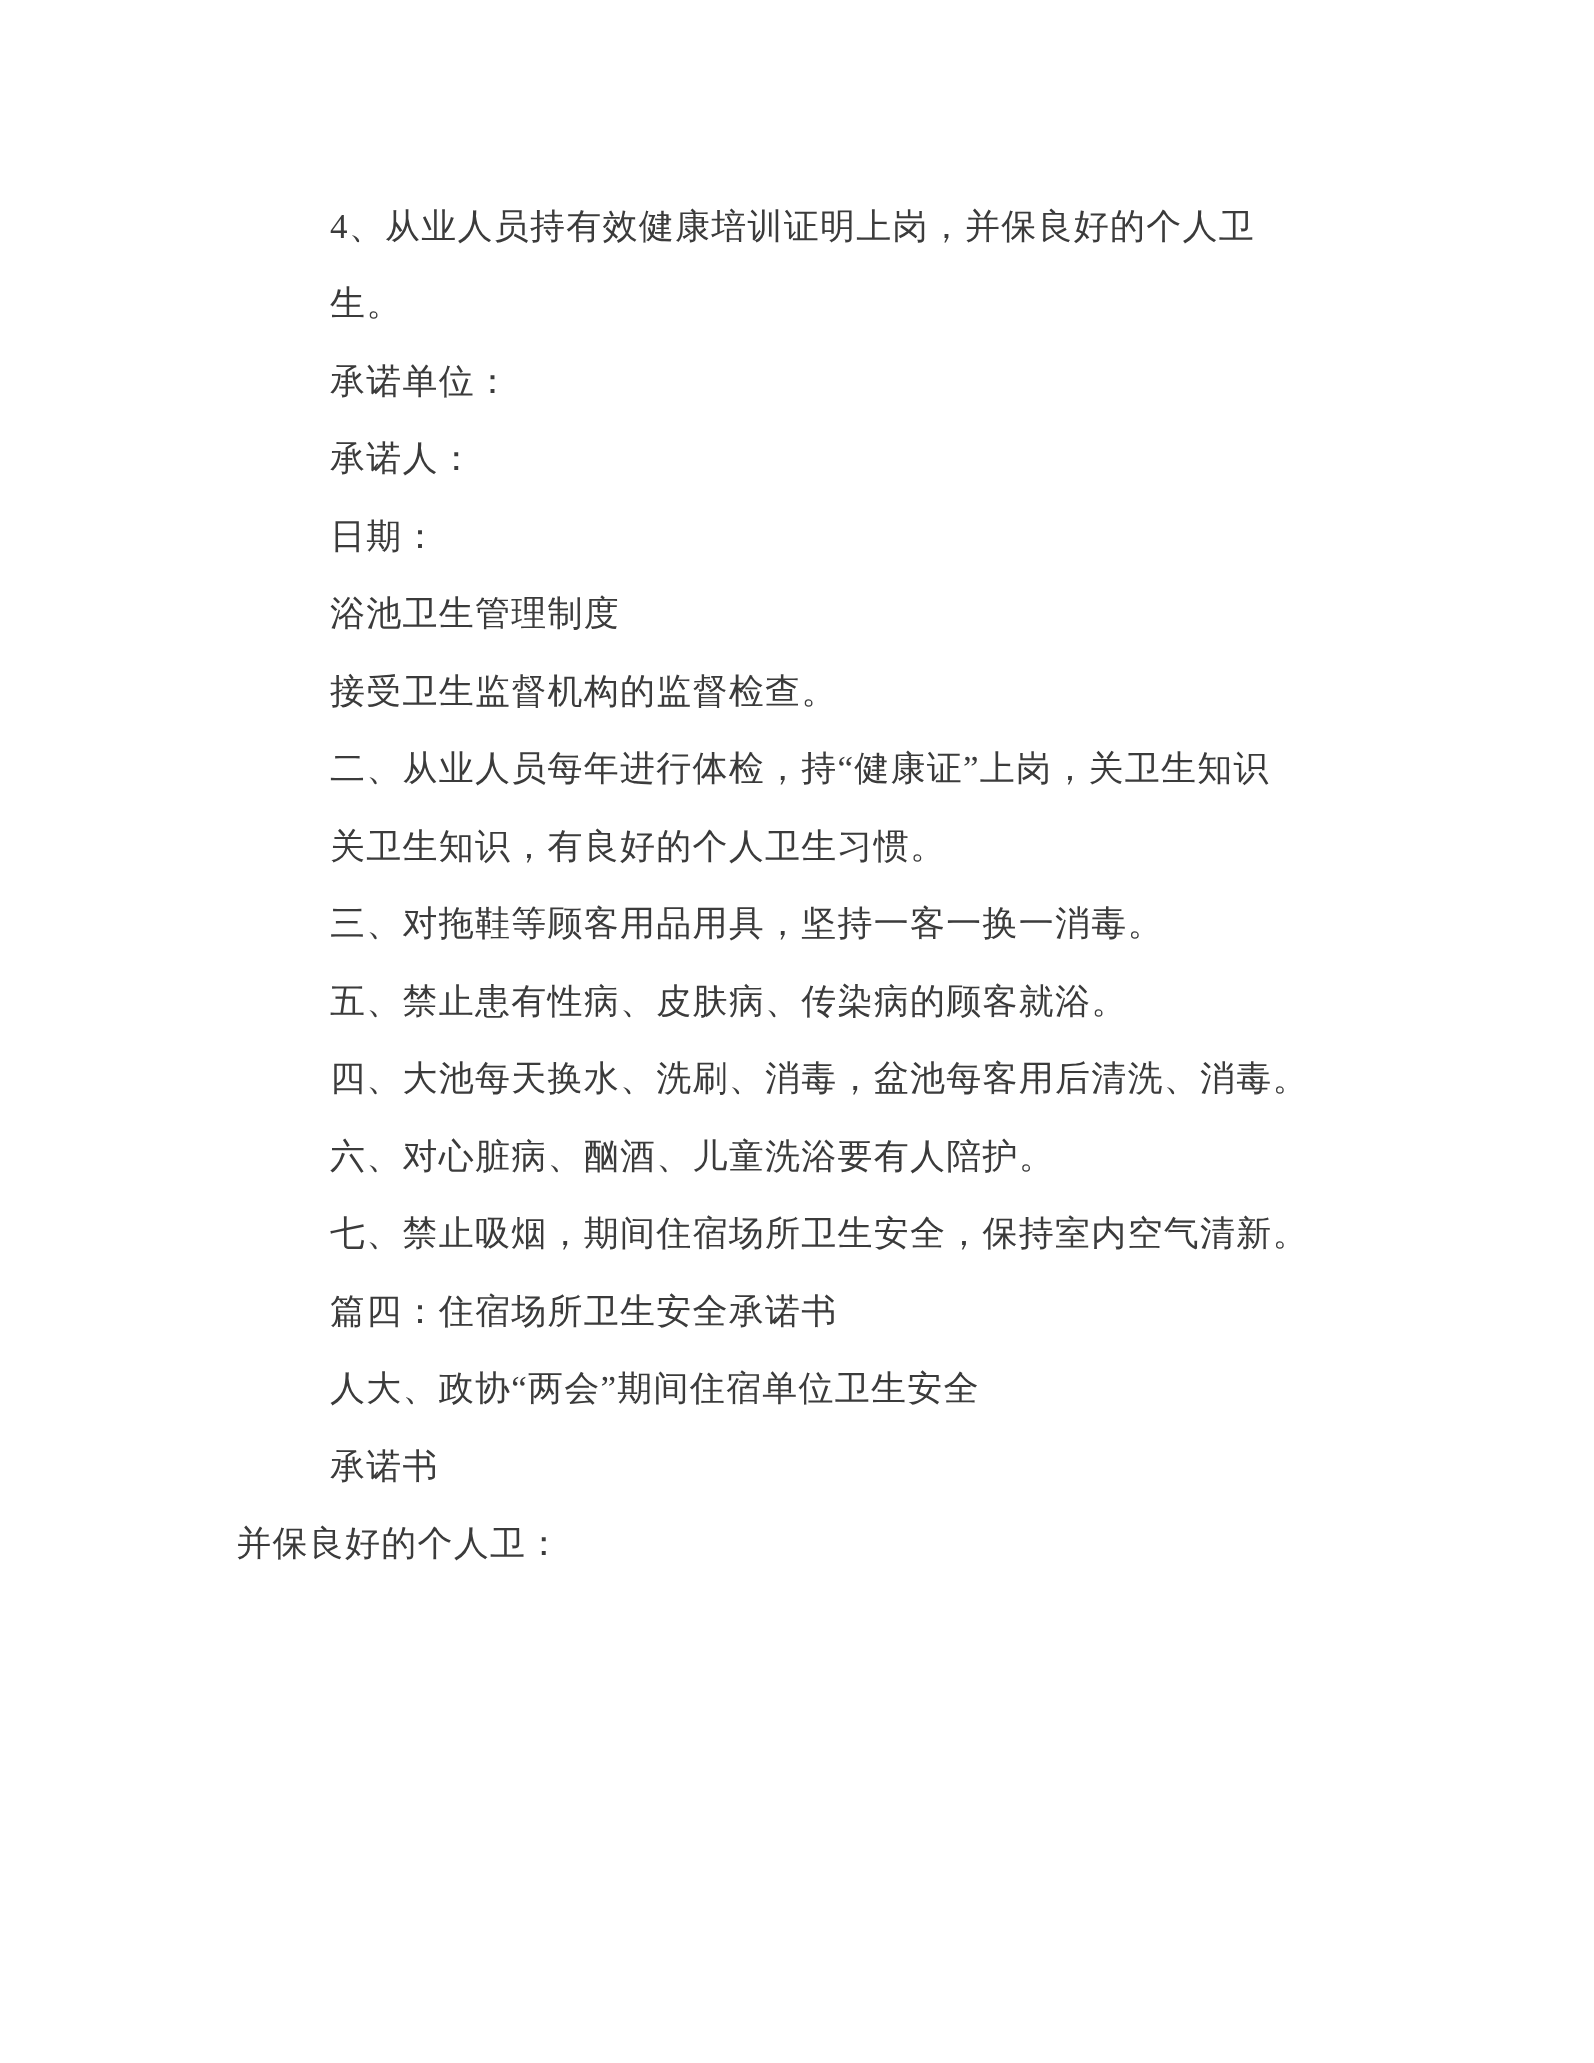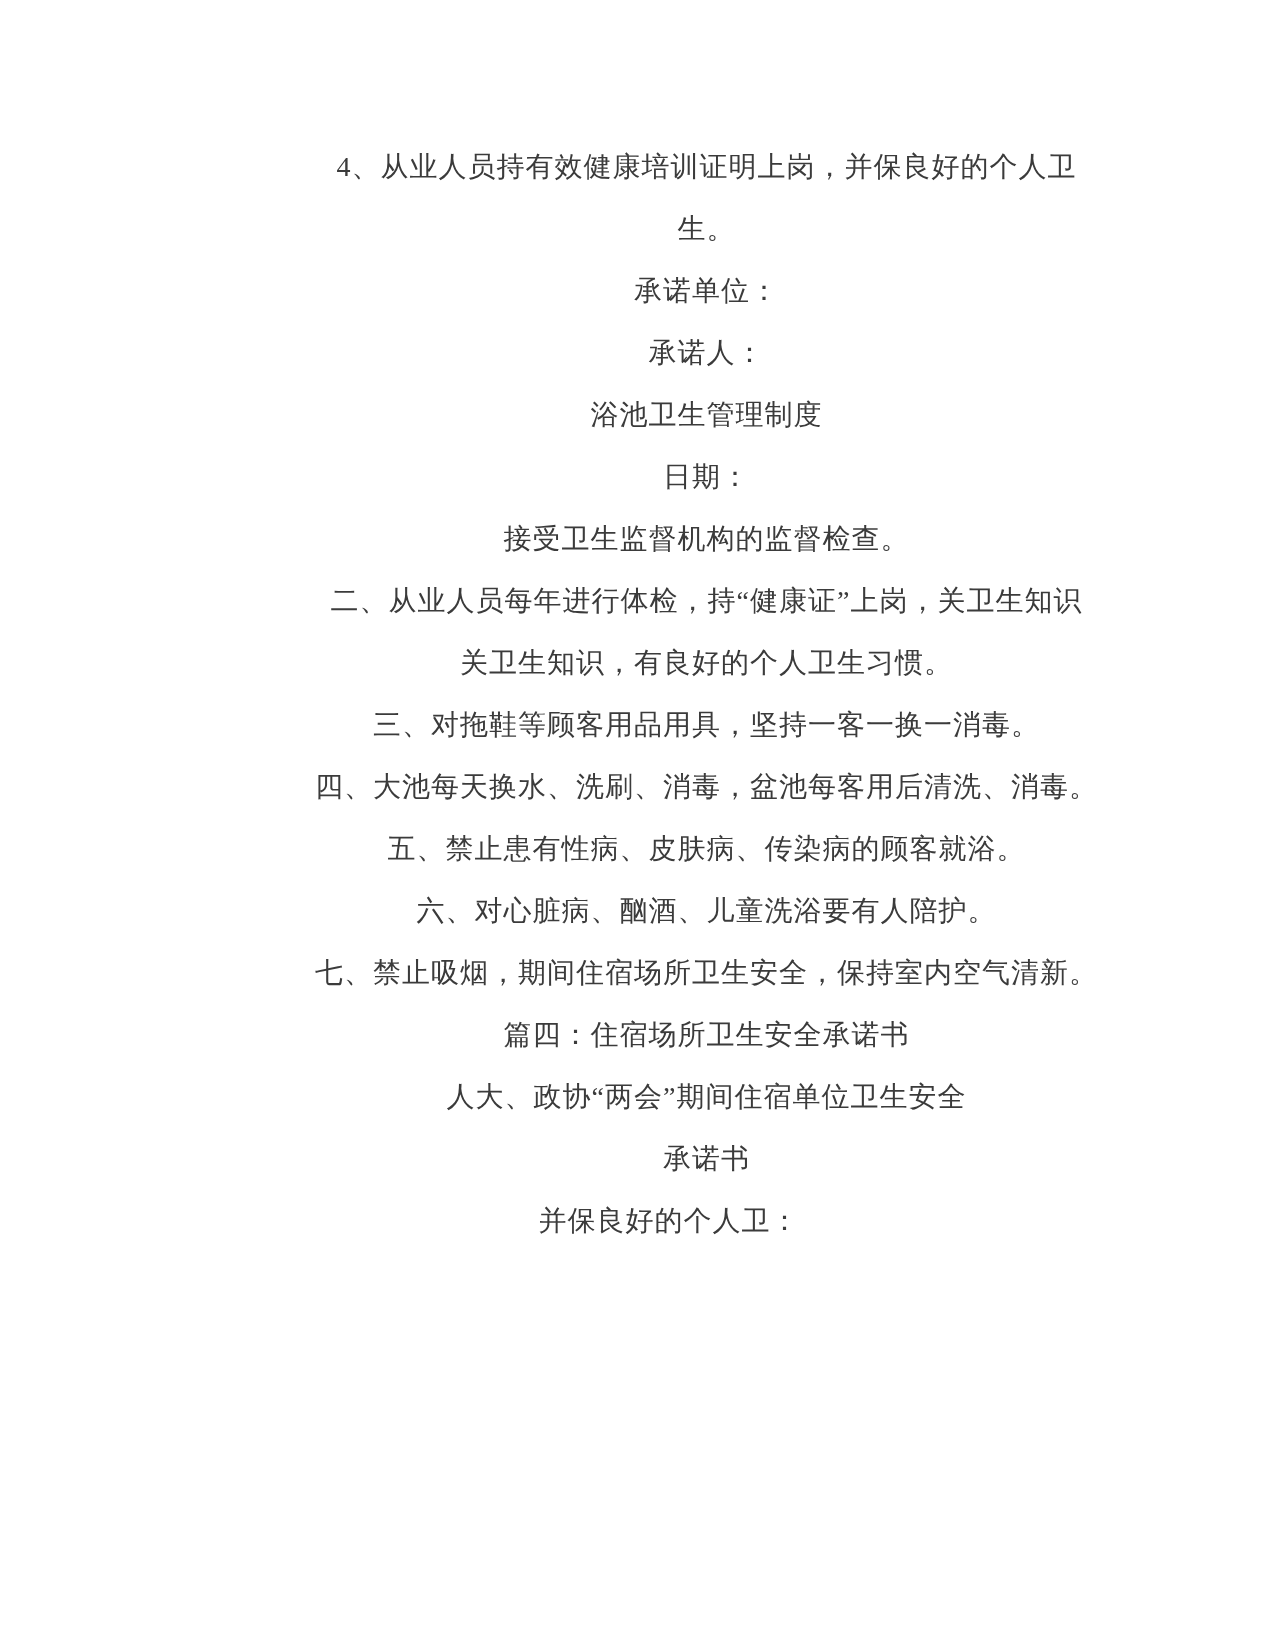--- a/index.html
+++ b/index.html
@@ -11,23 +11,22 @@
     position: relative;
     width: 1275px;
     height: 1650px;
     background: #ffffff;
     overflow: hidden;
     font-family: "Liberation Serif", "DejaVu Serif", serif;
   }
   .doc {
     position: absolute;
     left: 189px;
-    top: 136px;
+    top: 151px;
     width: 960px;
-    text-align: center;
   }
   .doc-line {
     height: 62px;
     line-height: 62px;
     font-size: 28px;
     letter-spacing: 1px;
     color: #3b3b3b;
     white-space: nowrap;
     margin-left: 75px;
     font-weight: 400;
@@ -38,28 +37,28 @@
 </style>
 </head>
 <body>
 
 <div class="page">
   <div class="doc">
     <div class="doc-line">4、从业人员持有效健康培训证明上岗，并保良好的个人卫</div>
     <div class="doc-line">生。</div>
     <div class="doc-line">承诺单位：</div>
     <div class="doc-line">承诺人：</div>
+    <div class="doc-line">日期：</div>
     <div class="doc-line">浴池卫生管理制度</div>
-    <div class="doc-line">日期：</div>
     <div class="doc-line">接受卫生监督机构的监督检查。</div>
     <div class="doc-line">二、从业人员每年进行体检，持“健康证”上岗，关卫生知识</div>
     <div class="doc-line">关卫生知识，有良好的个人卫生习惯。</div>
     <div class="doc-line">三、对拖鞋等顾客用品用具，坚持一客一换一消毒。</div>
+    <div class="doc-line">五、禁止患有性病、皮肤病、传染病的顾客就浴。</div>
     <div class="doc-line">四、大池每天换水、洗刷、消毒，盆池每客用后清洗、消毒。</div>
-    <div class="doc-line">五、禁止患有性病、皮肤病、传染病的顾客就浴。</div>
     <div class="doc-line">六、对心脏病、酗酒、儿童洗浴要有人陪护。</div>
     <div class="doc-line">七、禁止吸烟，期间住宿场所卫生安全，保持室内空气清新。</div>
     <div class="doc-line">篇四：住宿场所卫生安全承诺书</div>
     <div class="doc-line">人大、政协“两会”期间住宿单位卫生安全</div>
     <div class="doc-line">承诺书</div>
     <div class="doc-line no-indent">并保良好的个人卫：</div>
   </div>
 </div>
 
 </body></html>

